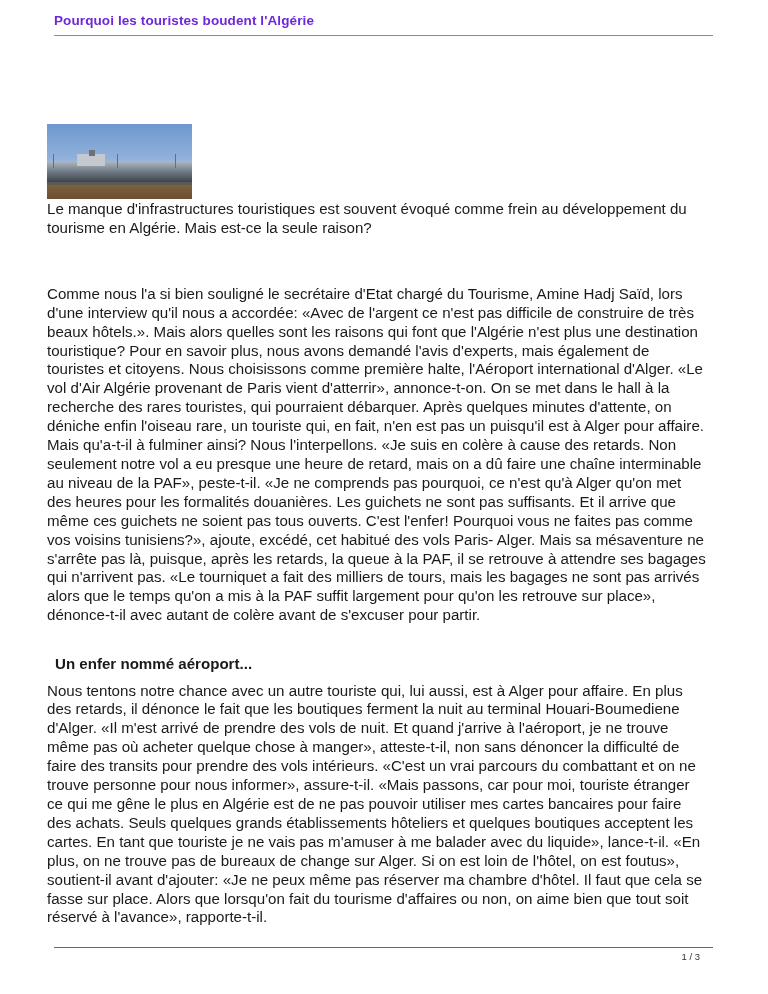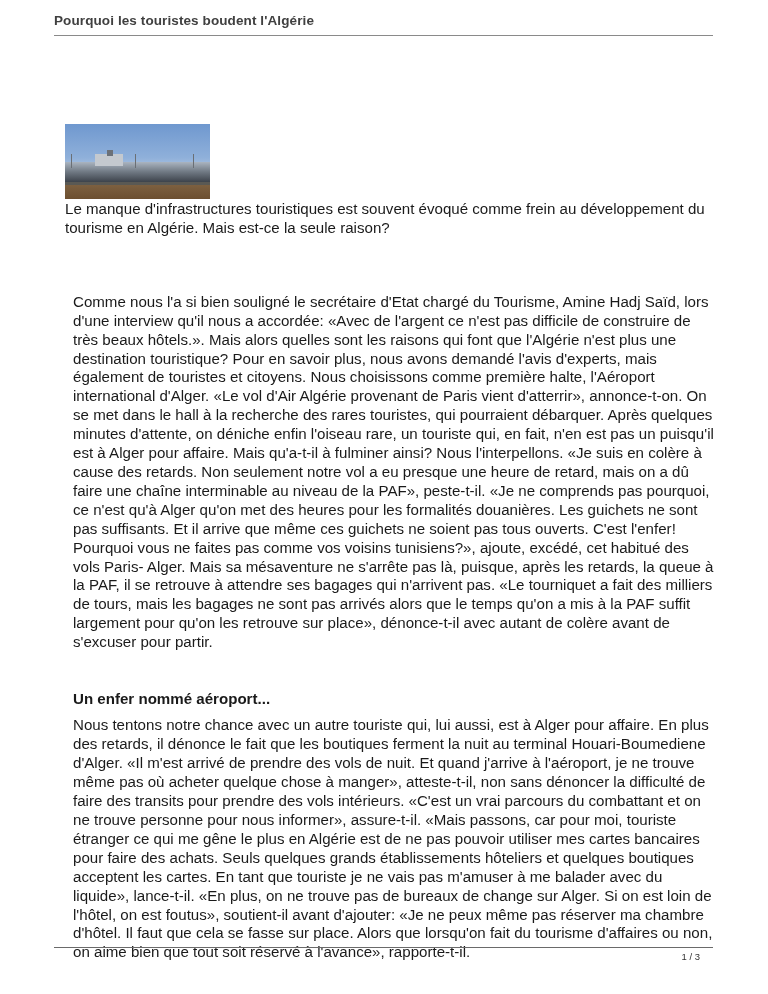--- a/index.html
+++ b/index.html
@@ -20,26 +20,26 @@
       left: 54px;
       top: 13px;
       width: 659px;
       height: 22px;
       border-bottom: 1.5px solid #8a8a8a;
     }
     .page-header .title {
       font-size: 13.5px;
       font-weight: bold;
       line-height: 16px;
-      color: #404040;
+      color: #6d28d9;
       letter-spacing: 0.1px;
     }
     .content {
       position: absolute;
-      left: 65px;
+      left: 47px;
       top: 124px;
       width: 662px;
       font-size: 15.1px;
       line-height: 18.9px;
     }
     .hero-image {
       display: block;
       width: 145px;
       height: 75px;
       position: relative;
@@ -77,21 +77,21 @@
       position: absolute;
       left: 0; right: 0;
       top: 61px; bottom: 0;
       background: linear-gradient(180deg, #7d6040 0%, #6c4f30 100%);
     }
     .intro {
       margin: 0;
       margin-top: 1px;
     }
     .spacer-1 { height: 47px; }
-    .para { margin: 8px; }
+    .para { margin: 0; }
     .spacer-2 { height: 21.5px; }
     .subheading {
       margin: 8px;
       font-weight: bold;
       font-size: 15.1px;
       line-height: 18.9px;
     }
     .page-footer {
       position: absolute;
       left: 54px;

